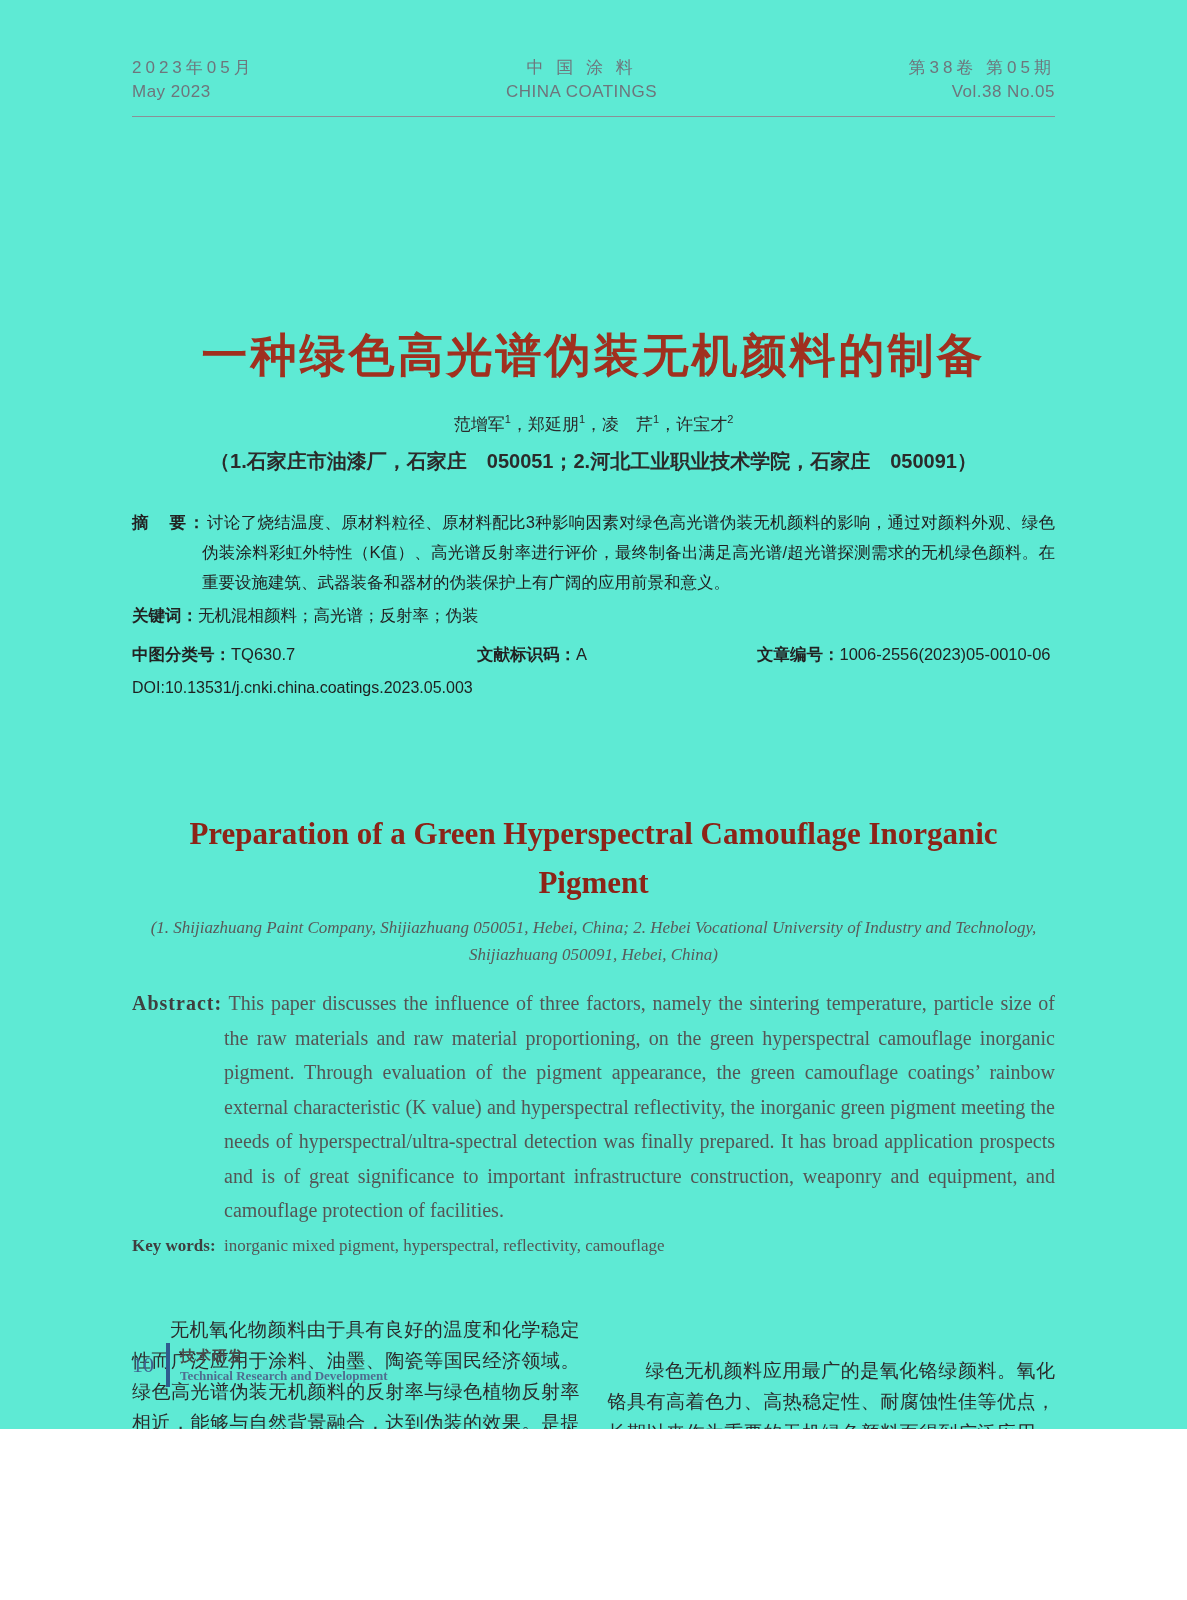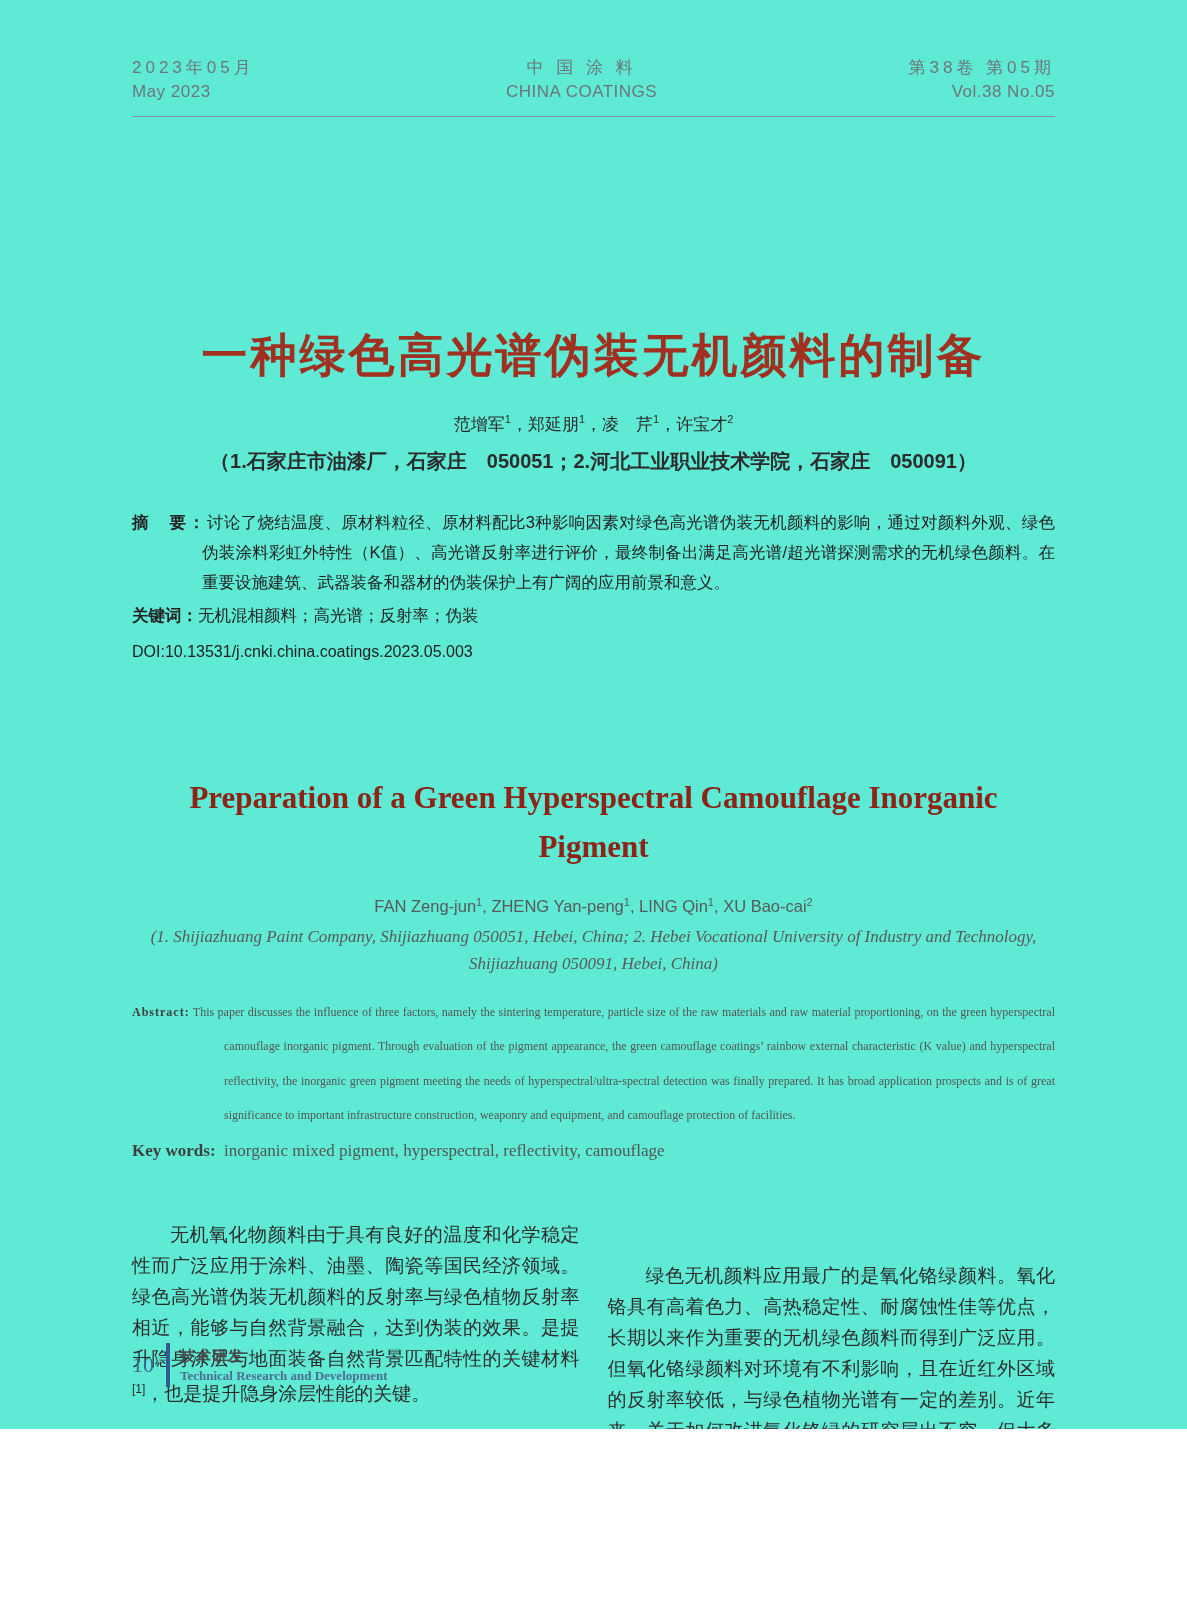--- a/index.html
+++ b/index.html
@@ -112,21 +112,21 @@
     font-style: italic;
     font-size: 17px;
     line-height: 27px;
     color: #595959;
   }
 
   
   .abstract-en {
     margin-top: 18px;
     font-family: "Liberation Serif", "DejaVu Serif", serif;
-    font-size: 12px;
+    font-size: 20px;
     line-height: 34.5px;
     text-align: justify;
     color: #555;
     padding-left: 92px;
   }
   .abstract-en .lbl {
     font-weight: 700;
     margin-left: -92px;
     letter-spacing: 1px;
     color: #3f3f3f;
@@ -227,28 +227,30 @@
     <div class="authors-cn">
       <span><span>范增军</span><sup>1</sup><span>，</span></span><span><span>郑延朋</span><sup>1</sup><span>，</span></span><span><span>凌　芹</span><sup>1</sup><span>，</span></span><span><span>许宝才</span><sup>2</sup></span>
     </div>
 
     <div class="affil-cn">（1.石家庄市油漆厂，石家庄　050051；2.河北工业职业技术学院，石家庄　050091）</div>
 
     <p class="abstract-cn"><span class="lbl">摘　要：</span><span>讨论了烧结温度、原材料粒径、原材料配比3种影响因素对绿色高光谱伪装无机颜料的影响，通过对颜料外观、绿色伪装涂料彩虹外特性（K值）、高光谱反射率进行评价，最终制备出满足高光谱/超光谱探测需求的无机绿色颜料。在重要设施建筑、武器装备和器材的伪装保护上有广阔的应用前景和意义。</span></p>
 
     <p class="keywords-cn"><span class="lbl">关键词：</span><span>无机混相颜料；高光谱；反射率；伪装</span></p>
 
+    <div class="meta-row">
+      <div class="m1"><span class="lbl">中图分类号：</span><span>TQ630.7</span></div>
+      <div class="m2"><span class="lbl">文献标识码：</span><span>A</span></div>
+      <div class="m3"><span class="lbl">文章编号：</span><span>1006-2556(2023)05-0010-06</span></div>
+    </div>
 
     <div class="doi-line">DOI:10.13531/j.cnki.china.coatings.2023.05.003</div>
 
     <h2 class="title-en">Preparation of a Green Hyperspectral Camouflage Inorganic Pigment</h2>
 
-    <div class="authors-en">
-      <span><span>FAN Zeng-jun</span><sup>1</sup><span>, </span></span><span><span>ZHENG Yan-peng</span><sup>1</sup><span>, </span></span><span><span>LING Qin</span><sup>1</sup><span>, </span></span><span><span>XU Bao-cai</span><sup>2</sup></span>
-    </div>
 
     <div class="affil-en">(1. Shijiazhuang Paint Company, Shijiazhuang 050051, Hebei, China; 2. Hebei Vocational University of Industry and Technology, Shijiazhuang 050091, Hebei, China)</div>
 
     <p class="abstract-en"><span class="lbl">Abstract:</span> <span>This paper discusses the influence of three factors, namely the sintering temperature, particle size of the raw materials and raw material proportioning, on the green hyperspectral camouflage inorganic pigment. Through evaluation of the pigment appearance, the green camouflage coatings’ rainbow external characteristic (K value) and hyperspectral reflectivity, the inorganic green pigment meeting the needs of hyperspectral/ultra-spectral detection was finally prepared. It has broad application prospects and is of great significance to important infrastructure construction, weaponry and equipment, and camouflage protection of facilities.</span></p>
 
     <p class="keywords-en"><span class="lbl">Key words:</span>&nbsp; <span>inorganic mixed pigment, hyperspectral, reflectivity, camouflage</span></p>
 
     <div class="columns">
       <div class="col">
         <p class="body-p indent"><span>无机氧化物颜料由于具有良好的温度和化学稳定性而广泛应用于涂料、油墨、陶瓷等国民经济领域。绿色高光谱伪装无机颜料的反射率与绿色植物反射率相近，能够与自然背景融合，达到伪装的效果。是提升隐身涂层与地面装备自然背景匹配特性的关键材料</span><sup>[1]</sup><span>，也是提升隐身涂层性能的关键。</span></p>

